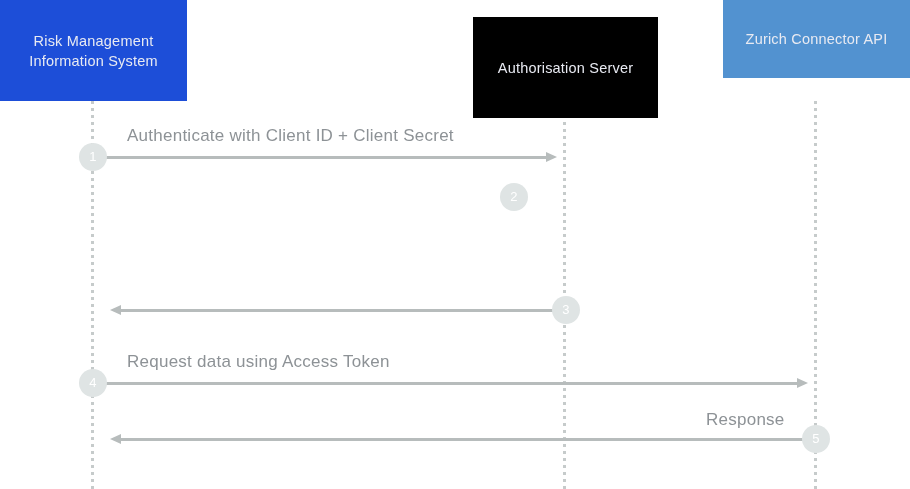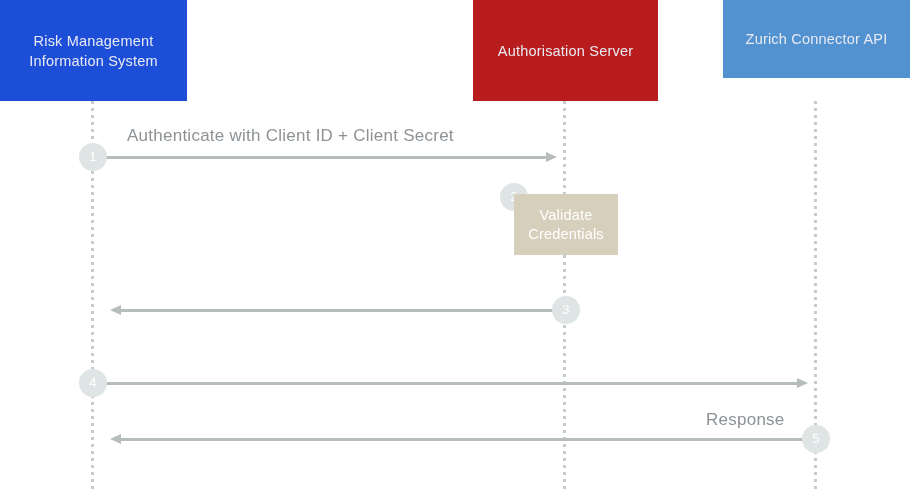--- a/index.html
+++ b/index.html
@@ -130,47 +130,44 @@
 
   <div class="lifeline" style="left:91px; top:101px; height:388px;"></div>
   <div class="lifeline" style="left:563px; top:101px; height:388px;"></div>
   <div class="lifeline" style="left:814px; top:101px; height:388px;"></div>
 
   <div class="participant" style="left:0px; width:187px; height:101px; background:#1d4ed8;">
     <span class="p-label">Risk Management
 Information System</span>
   </div>
 
-  <div class="participant" style="left:473px; width:185px; height:101px; background:#b91c1c;">
+  <div class="participant" style="left:473px; width:185px; height:101px; background:#000000;margin-top:17px;">
     <span class="p-label">Authorisation Server</span>
   </div>
 
   <div class="participant" style="left:723px; width:187px; height:78px; background:#5292d0;">
     <span class="p-label">Zurich Connector API</span>
   </div>
 
   <div class="msg-label align-left" style="left:127px; top:127px;">Authenticate with Client ID + Client Secret</div>
   <div class="message" style="left:93px; top:156px; width:464px;">
     <div class="msg-line" style="width:453px;"></div>
     <div class="arrowhead right" style="left:453px;"></div>
   </div>
   <div class="step-badge" style="left:79px; top:143px;">1</div>
 
   <div class="step-badge" style="left:500px; top:183px;">2</div>
-  <div class="activation" style="left:514px; top:194px; width:104px; height:61px;">
-    <span class="act-label">Validate
-Credentials</span>
-  </div>
 
   <div class="message" style="left:110px; top:309px; width:456px;">
     <div class="msg-line" style="left:11px; width:445px;"></div>
     <div class="arrowhead left" style="left:0px;"></div>
   </div>
   <div class="step-badge" style="left:552px; top:296px;">3</div>
 
+  <div class="msg-label align-left" style="left:127px; top:353px;">Request data using Access Token</div>
   <div class="message" style="left:93px; top:382px; width:715px;">
     <div class="msg-line" style="width:704px;"></div>
     <div class="arrowhead right" style="left:704px;"></div>
   </div>
   <div class="step-badge" style="left:79px; top:369px;">4</div>
 
   <div class="msg-label align-right" style="left:706px; top:411px;">Response</div>
   <div class="message" style="left:110px; top:438px; width:706px;">
     <div class="msg-line" style="left:11px; width:695px;"></div>
     <div class="arrowhead left" style="left:0px;"></div>

